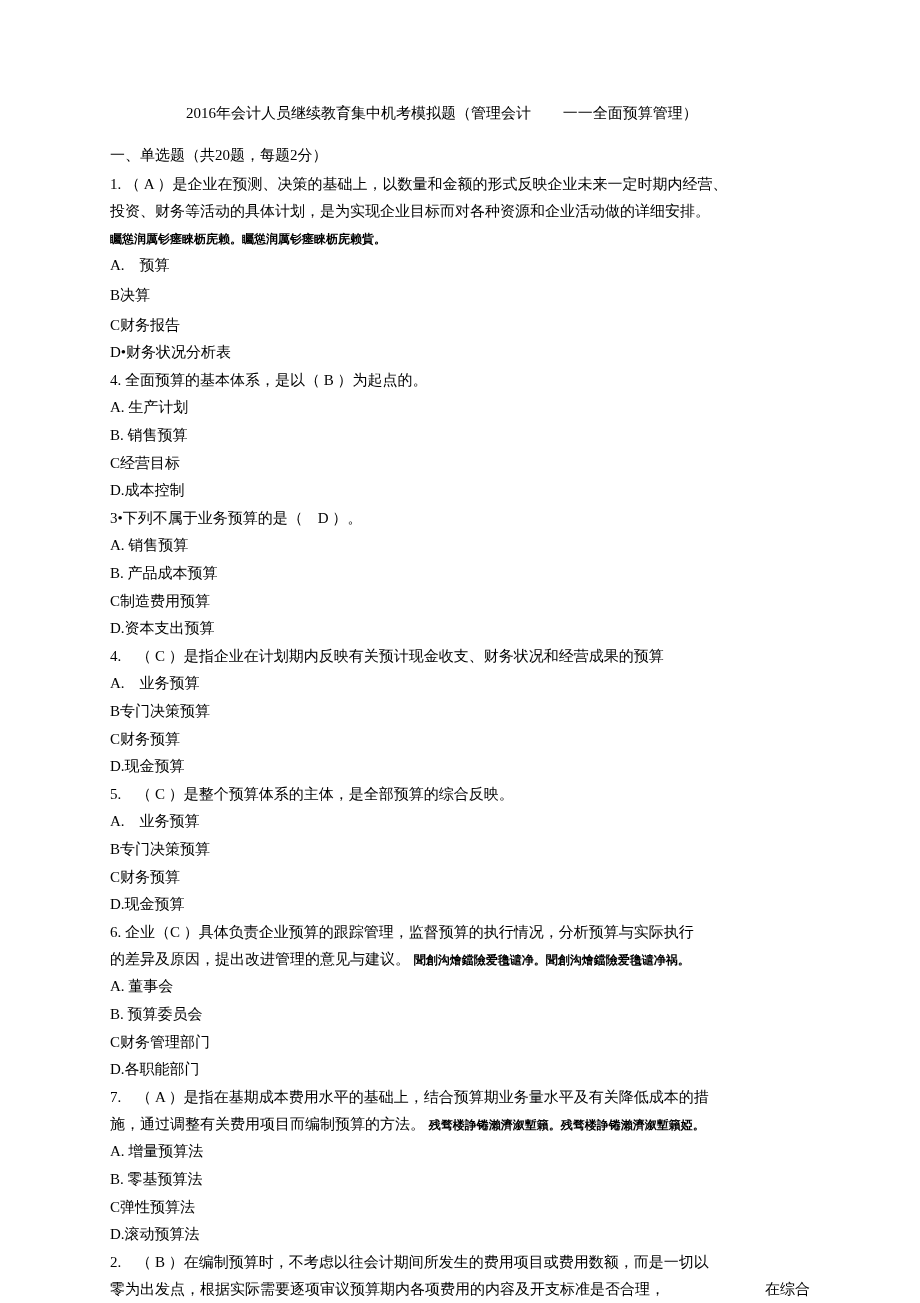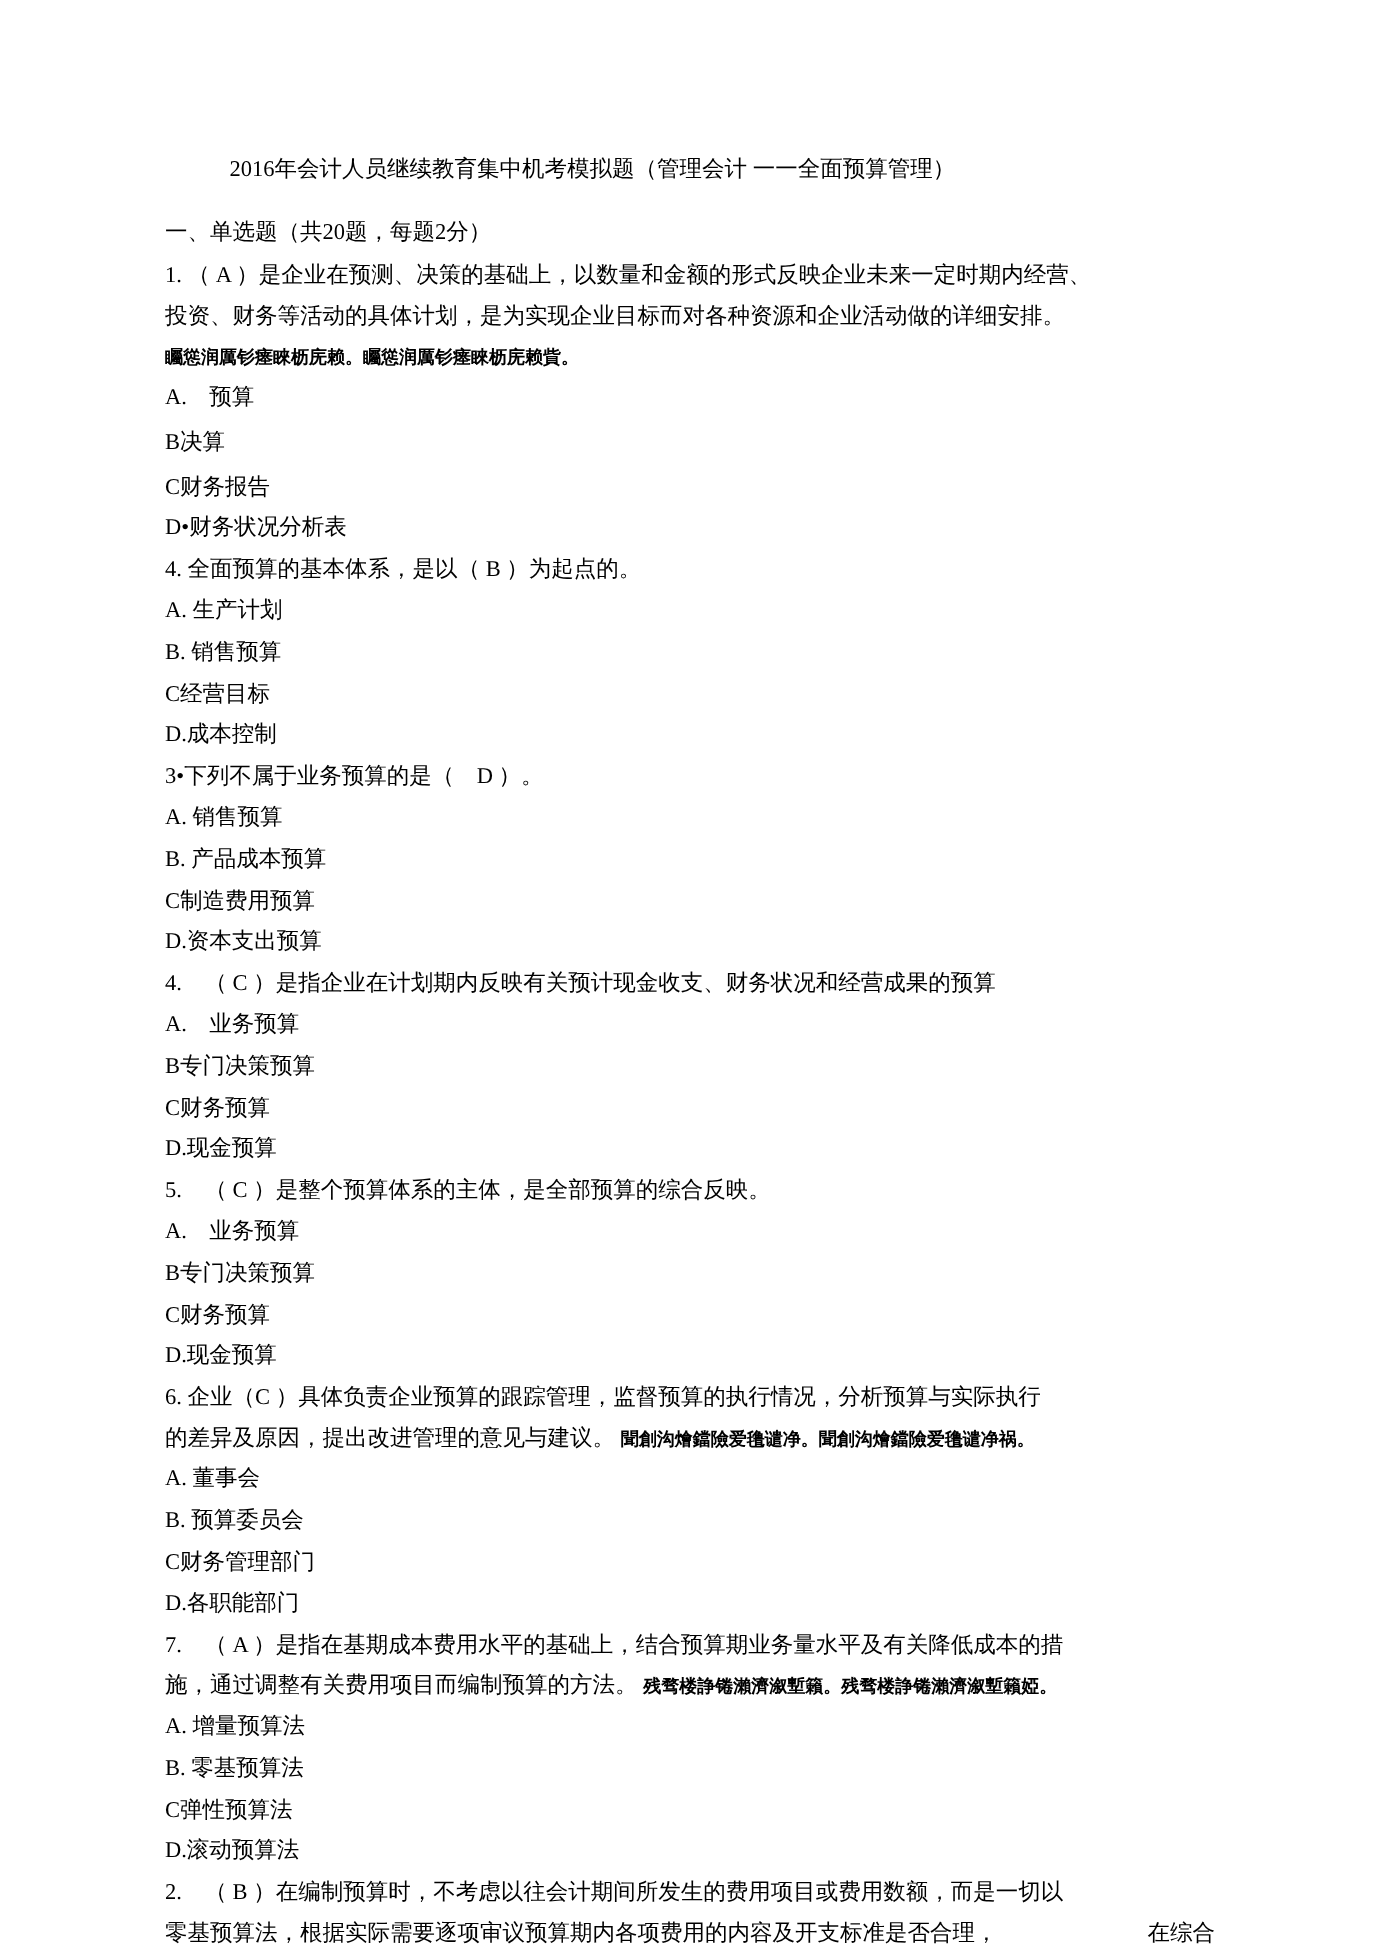--- a/index.html
+++ b/index.html
@@ -11,24 +11,25 @@
     margin: 0;
     padding: 100px 110px 60px 110px;
     width: 920px;
     box-sizing: border-box;
   }
   .title-line {
     margin-bottom: 4px;
   }
   .title-main {
     display: inline-block;
-    margin-left: 43px;
+    margin-left: 76px;
   }
   .title-sub {
     display: inline-block;
+    margin-left: 28px;
   }
   .section-header {
     margin-bottom: 2px;
   }
   .qtext {
     margin: 0;
   }
   .tag {
     font-family: "SimSun", "宋体", serif;
     font-size: 12px;
@@ -105,15 +106,15 @@
   <span>施，通过调整有关费用项目而编制预算的方法。</span>
   <span class="tag">残骛楼諍锩瀨濟溆塹籟。残骛楼諍锩瀨濟溆塹籟婭。</span>
 </p>
 <p class="opt">A.  增量预算法</p>
 <p class="opt">B.  零基预算法</p>
 <p class="opt">C弹性预算法</p>
 <p class="opt">D.滚动预算法</p>
 
 <p class="qtext">2.　（ B ）在编制预算时，不考虑以往会计期间所发生的费用项目或费用数额，而是一切以</p>
 <p class="qtext" style="display:flex;justify-content:space-between;">
-  <span>零基预算法，根据实际需要逐项审议预算期内各项费用的内容及开支标准是否合理，</span>
+  <span>零为出发点，根据实际需要逐项审议预算期内各项费用的内容及开支标准是否合理，</span>
   <span>在综合</span>
 </p>
 
 </body></html>

